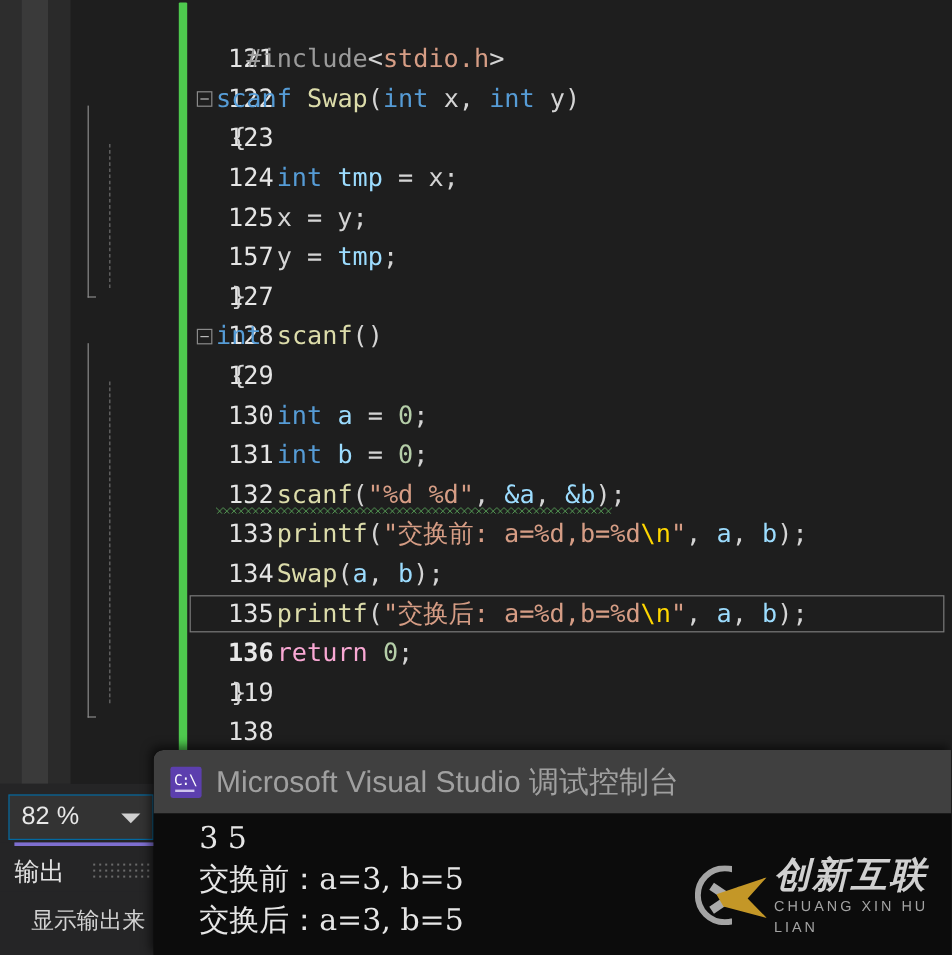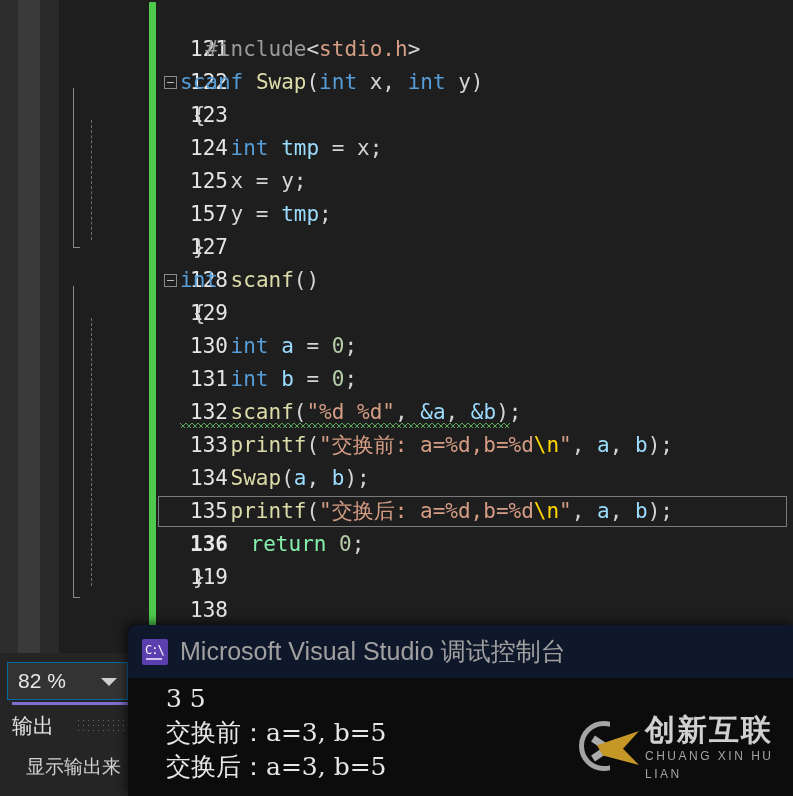--- a/index.html
+++ b/index.html
@@ -108,21 +108,21 @@
     width: 7px; height: 1px;
     background: #8a8a8a;
   }
 
   .code { position: absolute; left: 24px; top: 0; }
 
   
   .t-pre   { color: #9b9b9b; }   
   .t-str-h { color: #d69d85; }   
   .t-kw    { color: #569cd6; }   
-  .t-ctl   { color: #86efac; margin-left: 20px; }   
+  .t-ctl   { color: #f9a8d4; }   
   .t-fn    { color: #dcdcaa; }   
   .t-var   { color: #9cdcfe; }   
   .t-plain { color: #d4d4d4; }
   .t-num   { color: #b5cea8; }
   .t-esc   { color: #ffd700; }
 
   .squiggle {
     position: absolute;
     left: 24px; bottom: 1px;
     height: 5px;
@@ -207,21 +207,21 @@
     left: 128px; top: 625px;
     width: 665px; height: 171px;
     border-top-left-radius: 8px;
     overflow: hidden;
     box-shadow: -3px -3px 8px rgba(0,0,0,.55);
     background: #0c0c0c;
   }
   .console-title {
     position: relative;
     height: 53px;
-    background: #0f172a;
+    background: #404040;
     border-top-left-radius: 8px;
     display: flex; align-items: center;
   }
   .console-icon {
     width: 26px; height: 26px;
     margin-left: 14px;
     background: #5c3fae;
     border-radius: 2px;
     position: relative;
     flex: 0 0 auto;
@@ -298,20 +298,21 @@
     clip-path: polygon(0 42%, 100% 0, 62% 52%, 100% 100%, 14% 72%);
   }
   .wm-text { margin-left: 10px; }
   .wm-cn {
     color: #e6e6e6;
     font-size: 30px;
     font-weight: bold;
     letter-spacing: 2px;
     line-height: 32px;
     font-family: "Liberation Sans", sans-serif;
+    font-style: italic;
   }
   .wm-py {
     color: #b4b4b4;
     font-size: 12px;
     letter-spacing: 2.5px;
     line-height: 16px;
     font-family: "Liberation Sans", sans-serif;
   }
 </style>
 </head>

